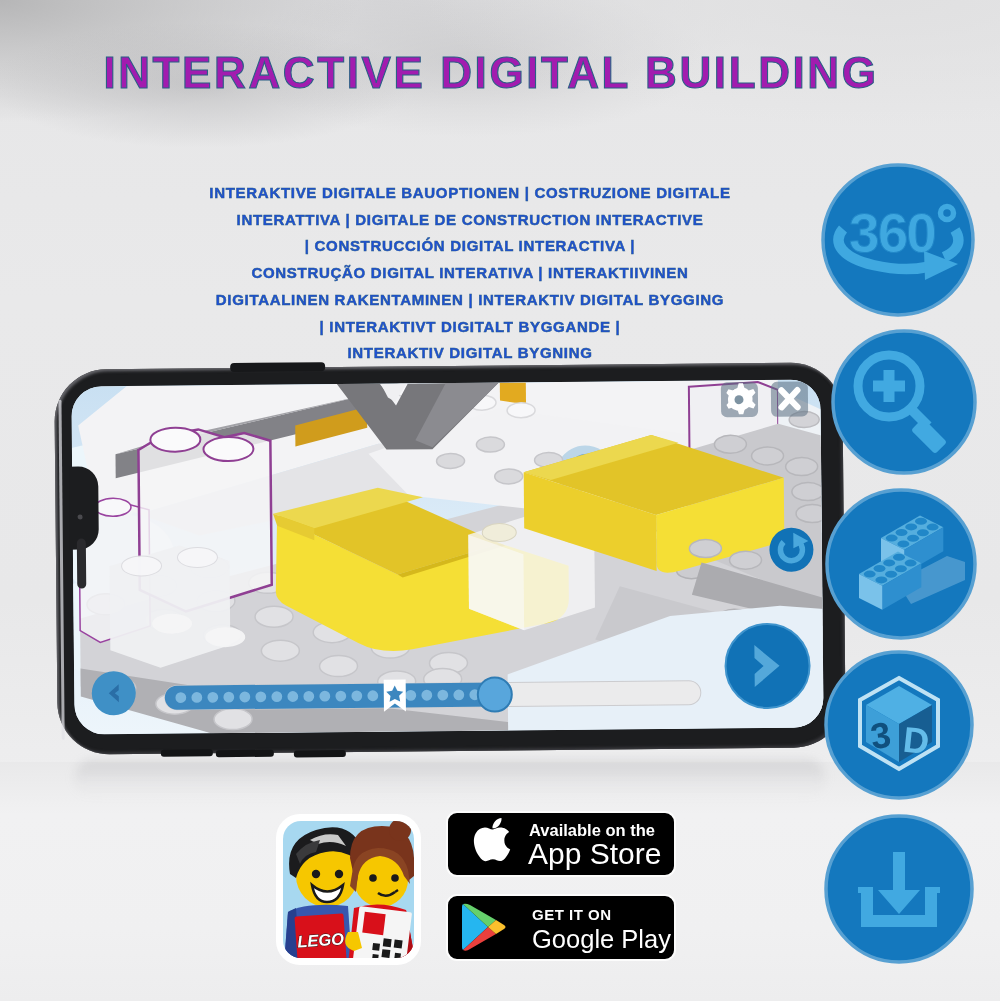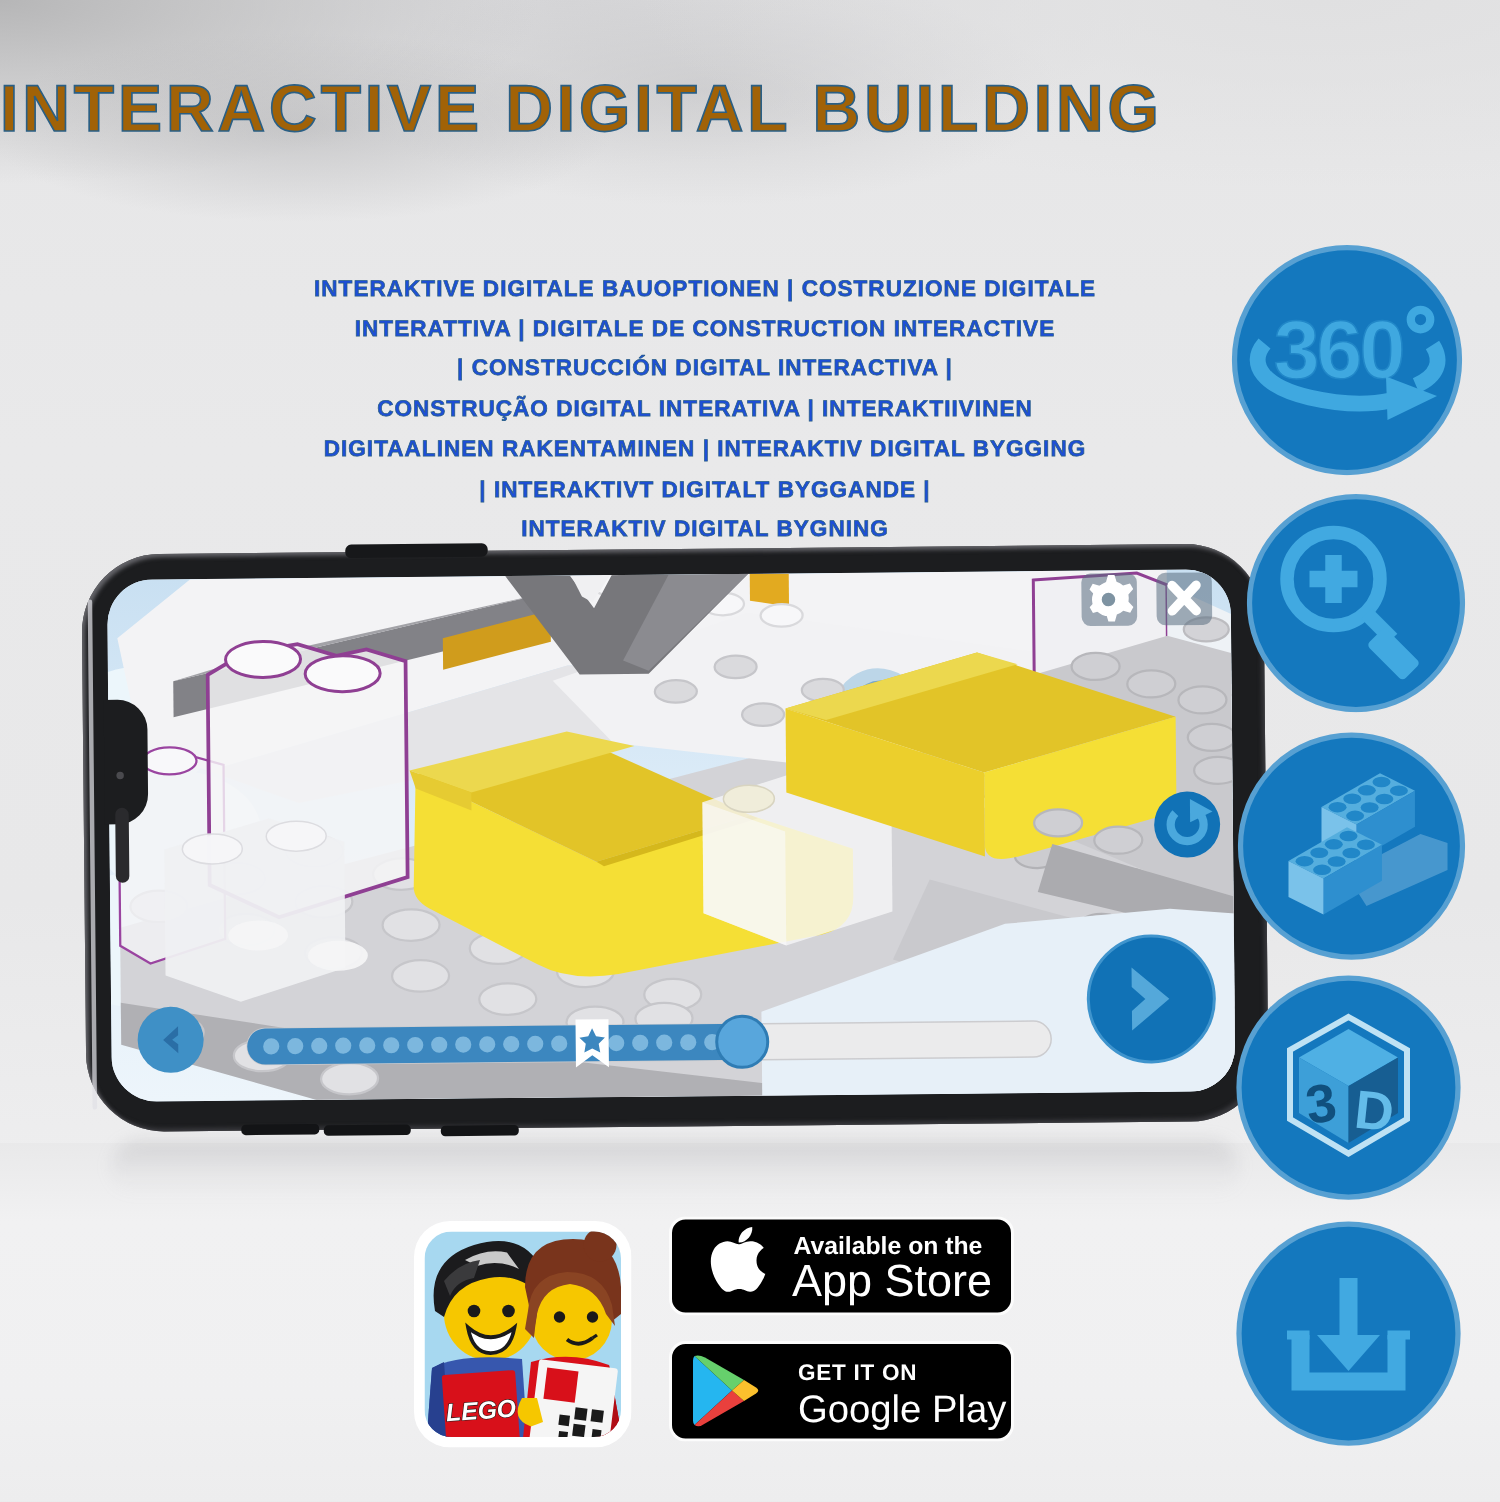--- a/index.html
+++ b/index.html
@@ -21,22 +21,22 @@
     linear-gradient(180deg, #e6e6e7 0%, #e9e9ea 30%, #e8e8e9 60%, #eeeeef 78%, #f1f1f2 100%);">
 </div>
 
 <div class="abs" style="left:0;top:762px;width:1000px;height:239px;
   background:linear-gradient(180deg,#e9e9ea 0%,#f1f1f2 22%,#f0f0f1 70%,#ededee 100%);"></div>
 
 <div class="abs" style="left:74px;top:760px;width:752px;height:38px;border-radius:30px;
   background:linear-gradient(180deg,rgba(135,135,140,0.22),rgba(175,175,180,0.08) 60%,rgba(200,200,205,0) 100%);
   filter:blur(5px);"></div>
 
-<div class="abs" style="left:0;top:48px;width:982px;text-align:left;
-  font-size:44px;font-weight:bold;letter-spacing:2.6px;color:#a16207;-webkit-text-stroke:1.1px #2a5f85;">INTERACTIVE DIGITAL BUILDING</div>
+<div class="abs" style="left:0;top:48px;width:982px;text-align:center;
+  font-size:44px;font-weight:bold;letter-spacing:2.6px;color:#a21caf;-webkit-text-stroke:1.1px #2a5f85;">INTERACTIVE DIGITAL BUILDING</div>
 
 <div class="abs" style="left:0;top:144px;width:940px;text-align:center;
   font-size:15px;font-weight:bold;letter-spacing:0.7px;line-height:26.7px;color:#1d4ed8;margin-top:36px;-webkit-text-stroke:0.5px #2a5f85;">
 INTERAKTIVE DIGITALE BAUOPTIONEN | COSTRUZIONE DIGITALE<br>
 INTERATTIVA | DIGITALE DE CONSTRUCTION INTERACTIVE<br>
 | CONSTRUCCIÓN DIGITAL INTERACTIVA |<br>
 CONSTRUÇÃO DIGITAL INTERATIVA | INTERAKTIIVINEN<br>
 DIGITAALINEN RAKENTAMINEN | INTERAKTIV DIGITAL BYGGING<br>
 | INTERAKTIVT DIGITALT BYGGANDE |<br>
 INTERAKTIV DIGITAL BYGNING

